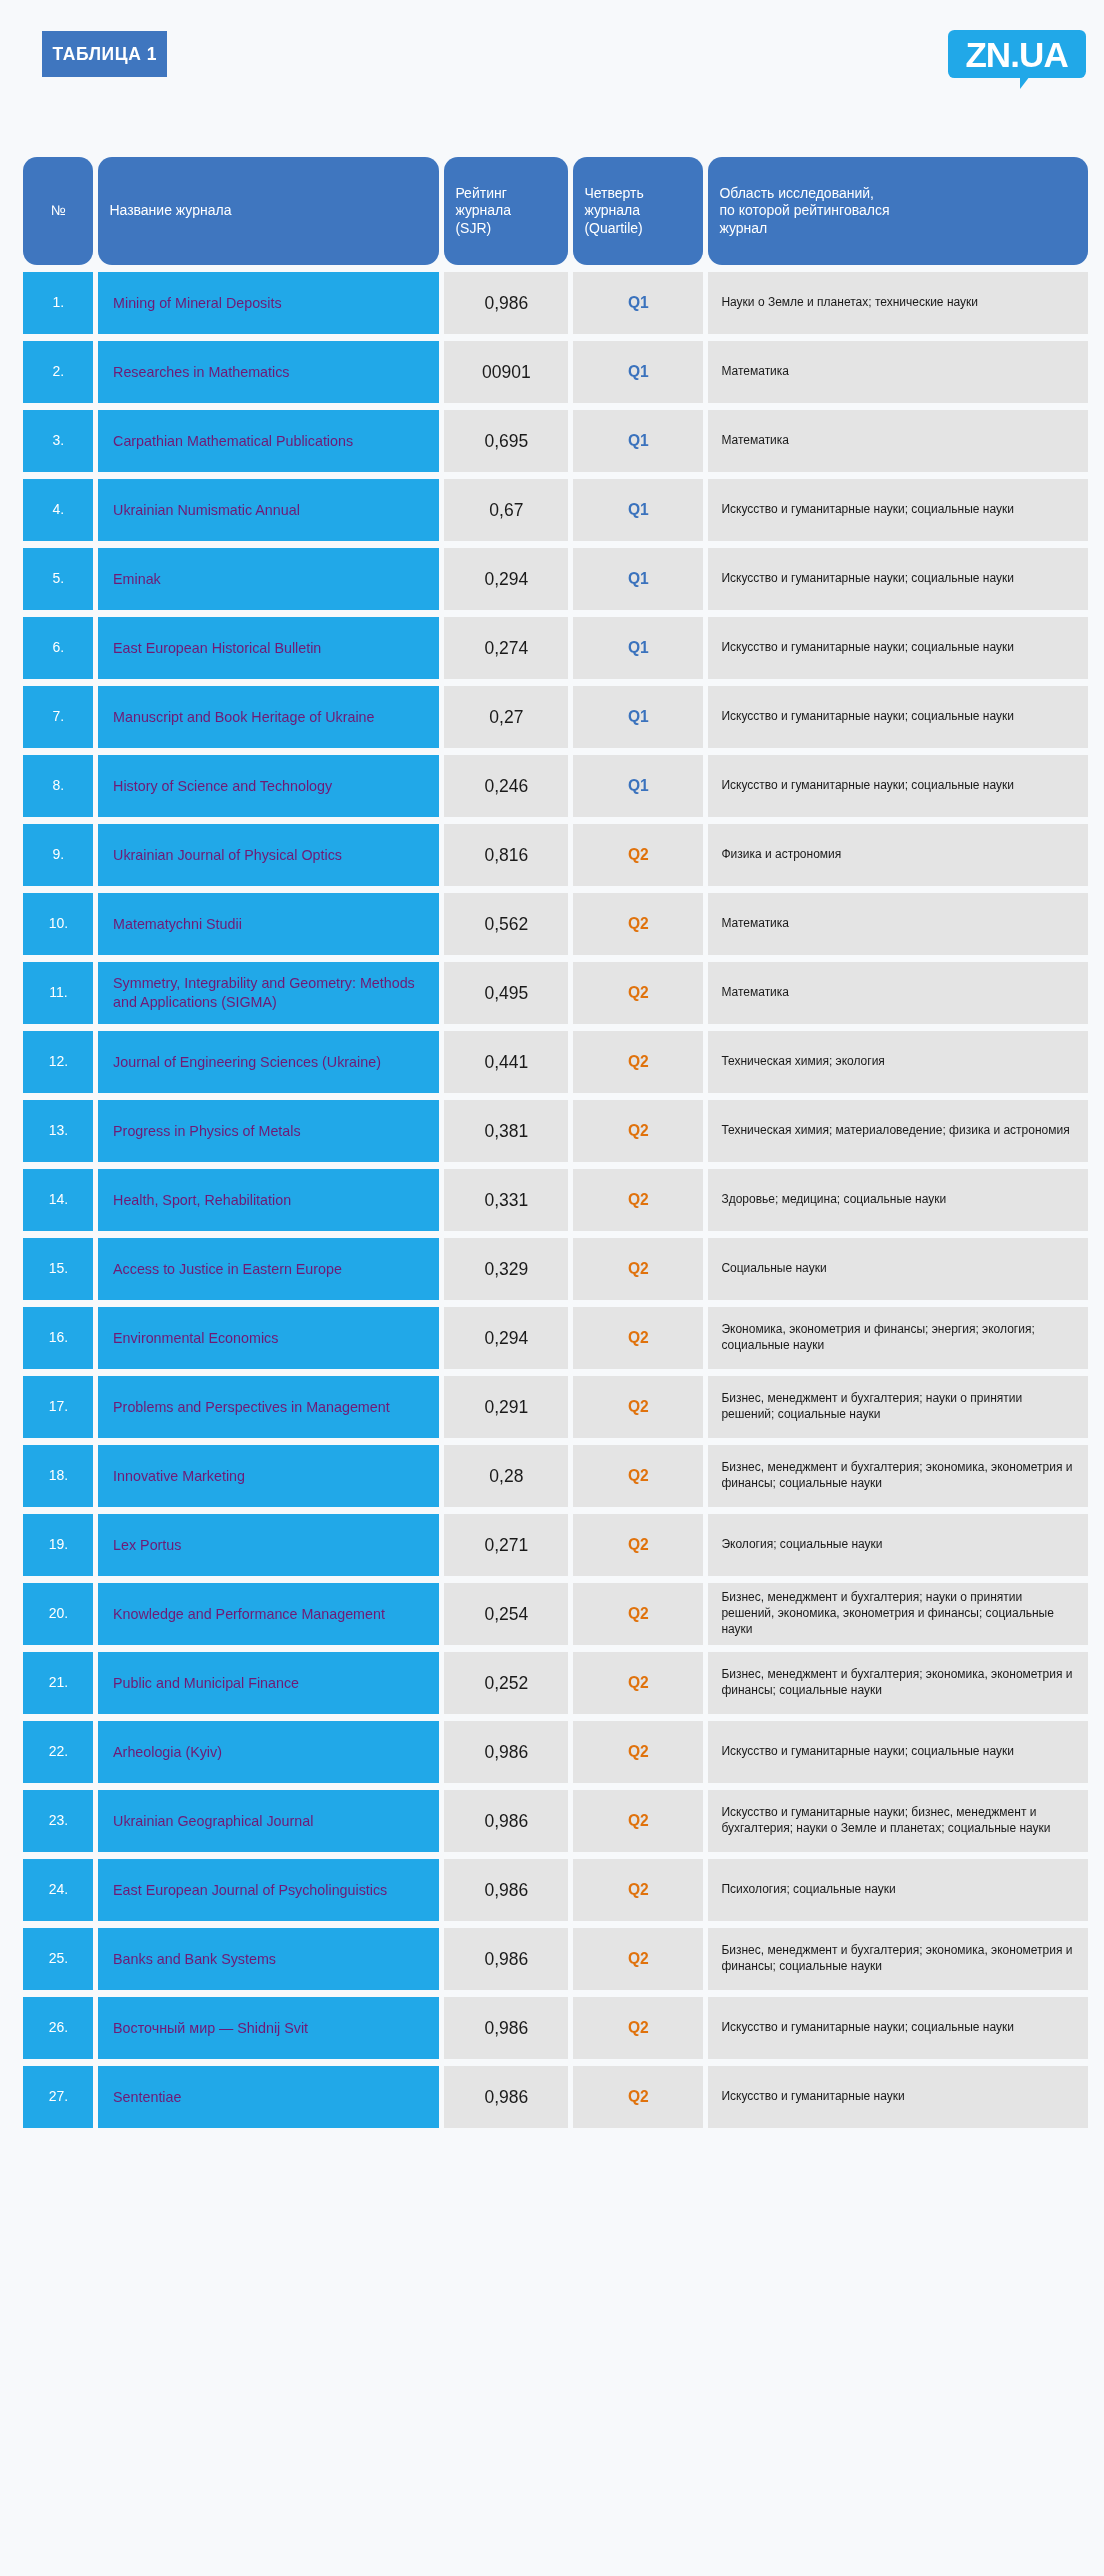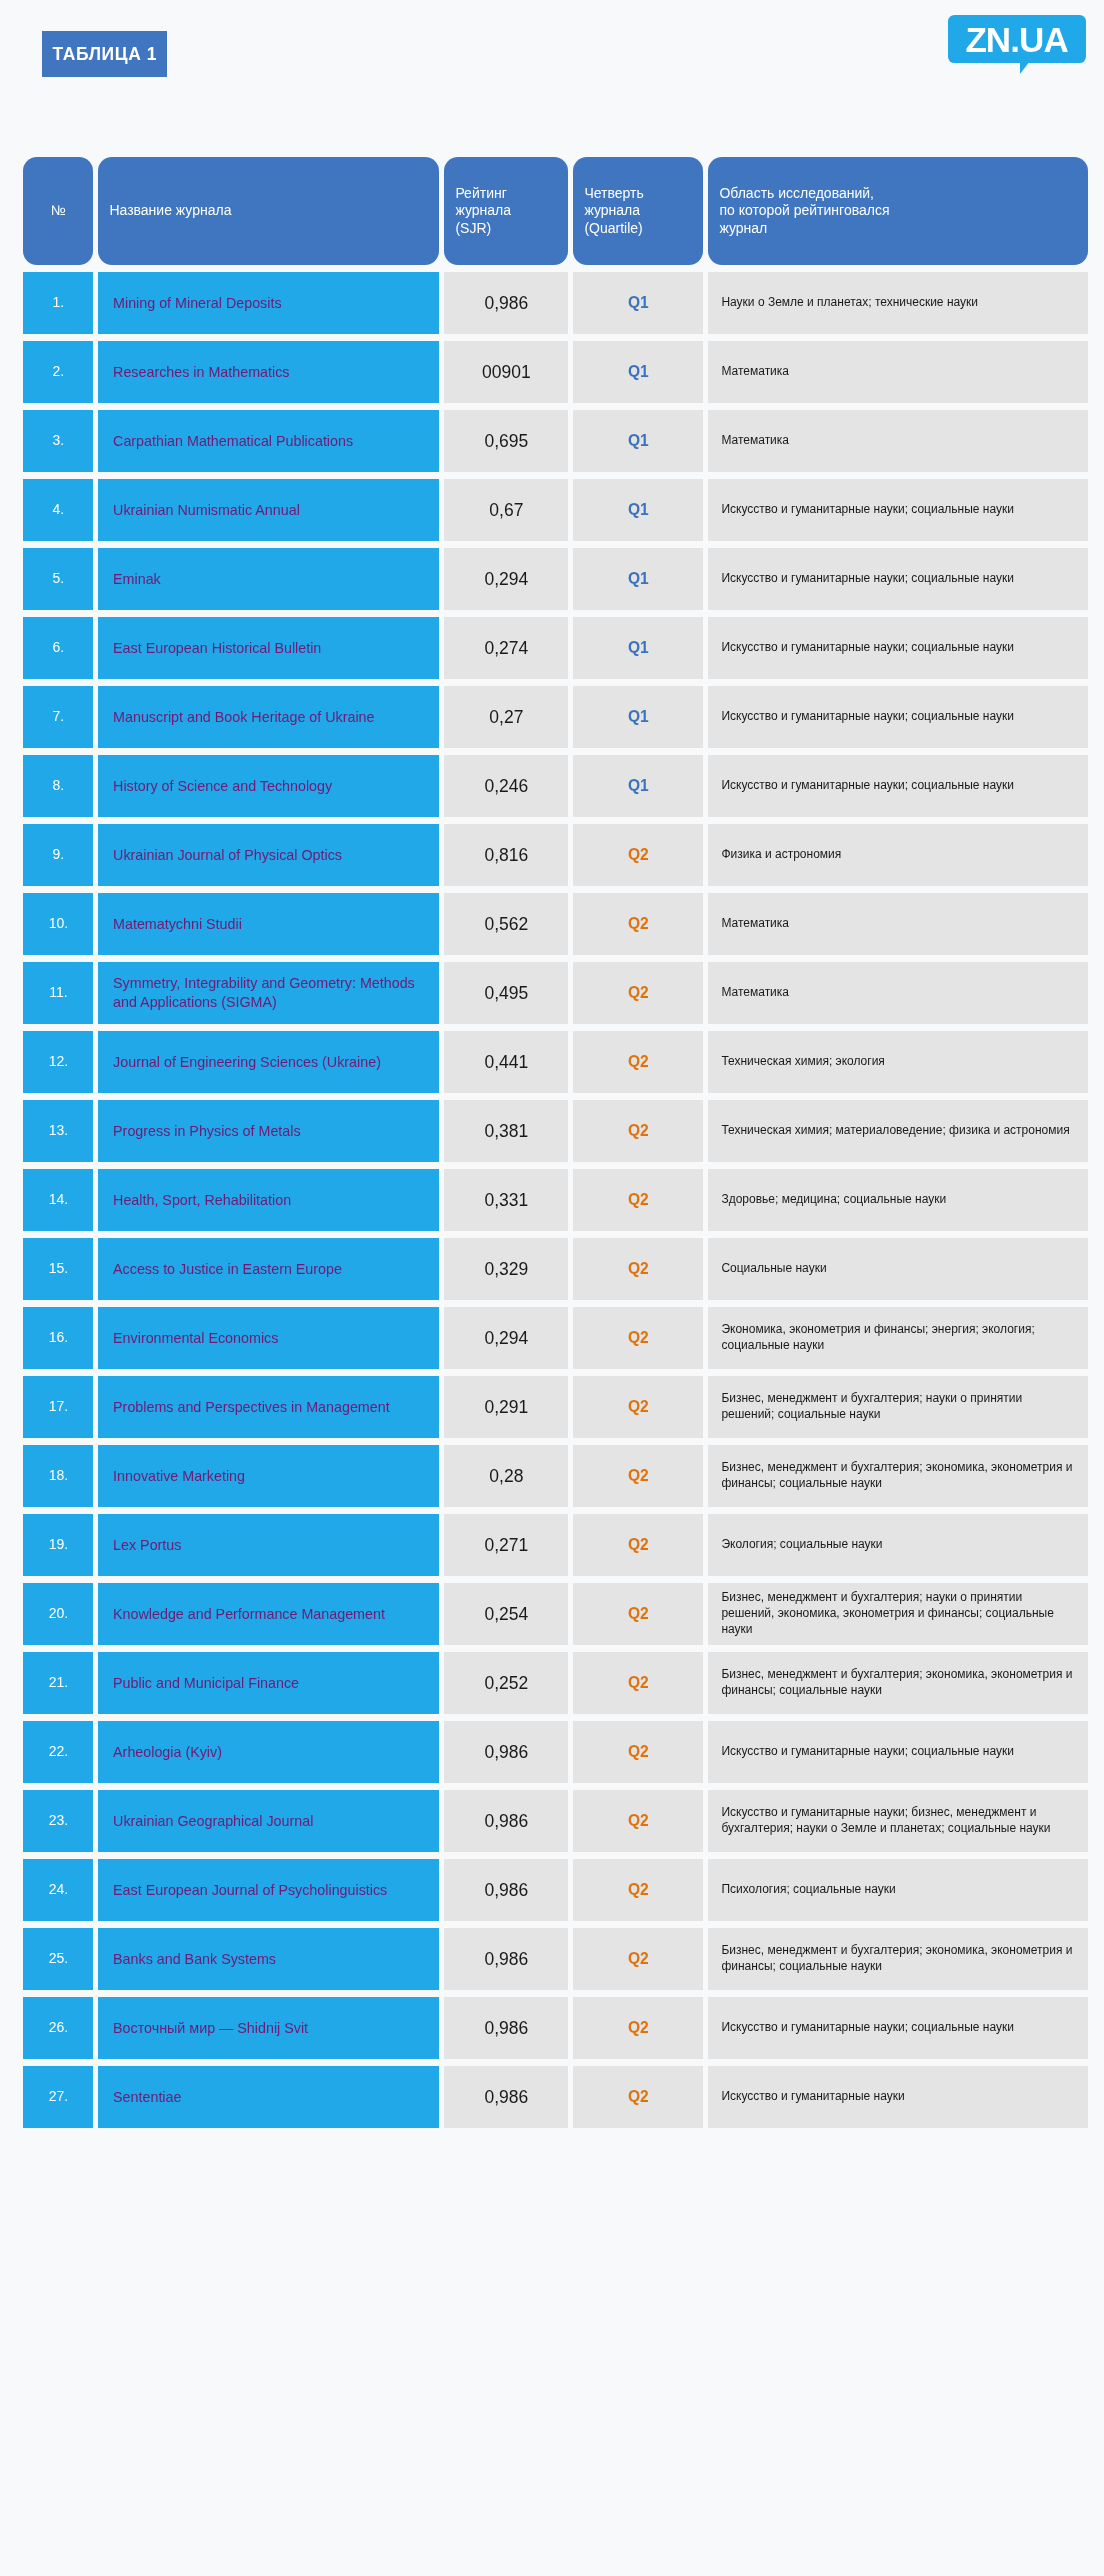--- a/index.html
+++ b/index.html
@@ -39,21 +39,21 @@
     display: flex;
     align-items: center;
     justify-content: center;
     white-space: nowrap;
     margin-left: 24px;
   }
 
   .logo {
     position: absolute;
     right: 18.4px;
-    top: 15px;
+    top: 30px;
     width: 138px;
     height: 52px;
   }
 
   .logo-box {
     position: absolute;
     left: 0;
     top: 0;
     width: 138px;
     height: 48px;

